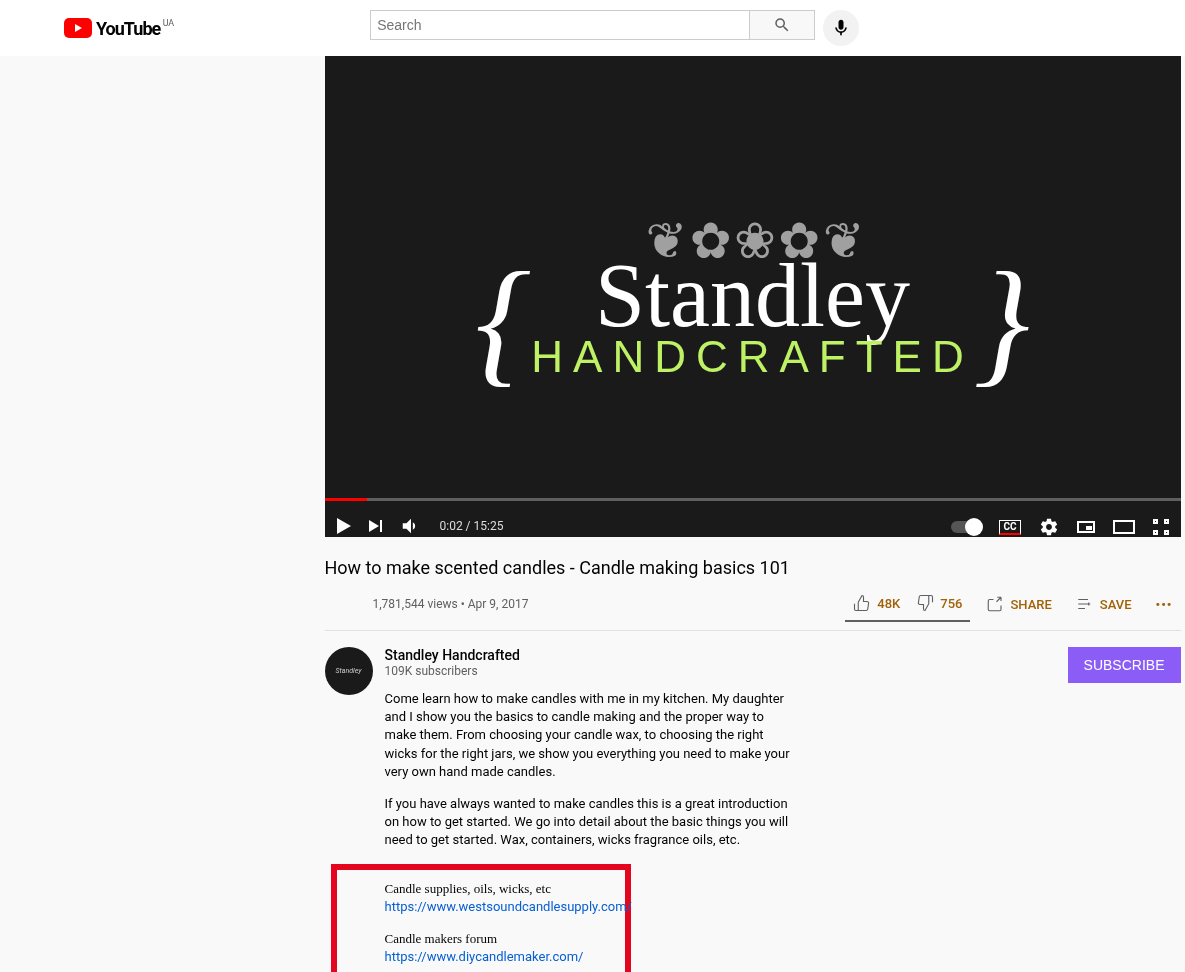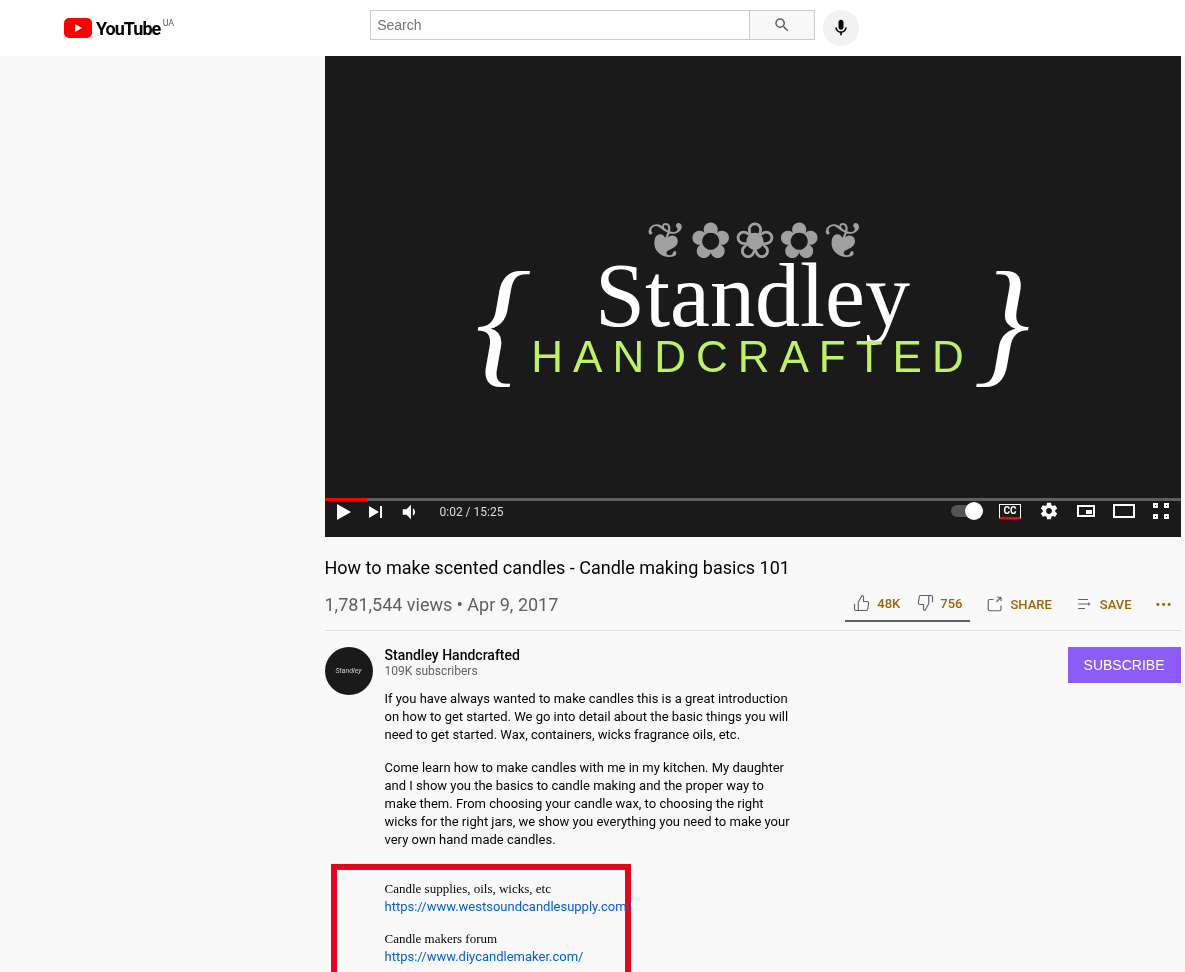--- a/index.html
+++ b/index.html
@@ -27,21 +27,21 @@
   .ornament { color: #a0a0a0; font-size: 50px; letter-spacing: -5px; margin-bottom: -10px; }
   .brand-row { display: flex; align-items: center; }
   .brace { font-size: 140px; color: #fff; font-family: Georgia, serif; font-style: italic; line-height: 0.5; }
   .brand-text { text-align: center; }
   .brand-script { font-family: 'Brush Script MT', cursive; font-size: 90px; color: #fff; line-height: 0.8; }
   .brand-sub { font-family: Liberation Sans, sans-serif; font-size: 44px; letter-spacing: 10px; color: #bef264; font-weight: 300; }
   .player-subtitle { font-size: 46px; color: #d0d0d0; margin-top: 30px; font-family: Arial; }
   
   .progress { position: absolute; bottom: 36px; left: 0; right: 0; height: 3px; background: rgba(255,255,255,0.3); }
   .progress-fill { height: 100%; width: 5%; background: #ff0000; }
-  .controls { position: absolute; bottom: 0; left: 0; right: 0; height: 36px; display: flex; align-items: flex-start; padding: 0 12px; justify-content: space-between; }
+  .controls { position: absolute; bottom: 0; left: 0; right: 0; height: 36px; display: flex; align-items: flex-end; padding: 0 12px; justify-content: space-between; }
   .controls-left, .controls-right { display: flex; align-items: center; gap: 18px; }
   .ctrl-icon { color: #fff; cursor: pointer; font-size: 18px; display: flex; align-items: center; }
   .play-icon { width: 0; height: 0; border-left: 14px solid #fff; border-top: 8px solid transparent; border-bottom: 8px solid transparent; }
   .next-icon { display: flex; align-items: center; }
   .next-tri { width: 0; height: 0; border-left: 10px solid #fff; border-top: 6px solid transparent; border-bottom: 6px solid transparent; }
   .next-bar { width: 2px; height: 12px; background: #fff; margin-left: 1px; }
   .time-display { font-size: 12px; color: #ddd; }
   .autoplay-toggle { width: 30px; height: 12px; background: #555; border-radius: 6px; position: relative; }
   .autoplay-toggle::after { content: ""; position: absolute; right: -2px; top: -3px; width: 18px; height: 18px; background: #fff; border-radius: 50%; display: flex; align-items: center; justify-content: center; }
   .cc-box { border: 1px solid #fff; padding: 0 3px; font-size: 10px; font-weight: bold; border-bottom: 2px solid #ff0000; line-height: 12px; }
@@ -51,21 +51,21 @@
   .full-icon { width: 16px; height: 16px; position: relative; }
   .full-icon span { position: absolute; width: 5px; height: 5px; border: 2px solid #fff; }
   .fc1 { top: 0; left: 0; border-right: none; border-bottom: none; }
   .fc2 { top: 0; right: 0; border-left: none; border-bottom: none; }
   .fc3 { bottom: 0; left: 0; border-right: none; border-top: none; }
   .fc4 { bottom: 0; right: 0; border-left: none; border-top: none; }
   
   .title-row { padding: 20px 0 8px; }
   .video-title { font-size: 18px; font-weight: 400; }
   .meta-row { display: flex; justify-content: space-between; align-items: center; border-bottom: 1px solid #e0e0e0; padding-bottom: 8px; }
-  .views { font-size: 18px; color: #606060; }
+  .views { font-size: 12px; color: #606060; margin-left: 48px; }
   .actions { display: flex; align-items: center; gap: 8px; }
   .action-btn { display: flex; align-items: center; gap: 6px; padding: 8px 8px; font-size: 13px; font-weight: 500; color: #a16207; cursor: pointer; }
   .actions-inner { display: flex; border-bottom: 2px solid #606060; }
   .more-dots { letter-spacing: 1px; font-weight: bold; }
   
   .channel-row { display: flex; padding: 16px 0 12px; border-bottom: 1px solid #e0e0e0; }
   .avatar { width: 48px; height: 48px; border-radius: 50%; background: #1a1a1a; color: #ccc; display: flex; align-items: center; justify-content: center; font-size: 7px; text-align: center; font-style: italic; flex-shrink: 0; }
   .channel-info { margin-left: 12px; flex: 1; }
   .channel-name { font-size: 14px; font-weight: 500; }
   .subs { font-size: 12px; color: #606060; margin-top: 1px; }
@@ -201,22 +201,22 @@
       </div>
     </div>
 
     <div class="channel-row">
       <div class="avatar">Standley</div>
       <div class="channel-info">
         <div class="channel-name">Standley Handcrafted</div>
         <div class="subs">109K subscribers</div>
 
         <div class="description">
+          <div class="desc-p">Come learn how to make candles with me in my kitchen. My daughter and I show you the basics to candle making and the proper way to make them. From choosing your candle wax, to choosing the right wicks for the right jars, we show you everything you need to make your very own hand made candles.</div>
           <div class="desc-p">If you have always wanted to make candles this is a great introduction on how to get started. We go into detail about the basic things you will need to get started. Wax, containers, wicks fragrance oils, etc.</div>
-          <div class="desc-p">Come learn how to make candles with me in my kitchen. My daughter and I show you the basics to candle making and the proper way to make them. From choosing your candle wax, to choosing the right wicks for the right jars, we show you everything you need to make your very own hand made candles.</div>
 
           <div class="highlight-box">
             <div class="link-label">Candle supplies, oils, wicks, etc</div>
             <a class="link-url">https://www.westsoundcandlesupply.com/</a>
 
             <div class="link-label">Candle makers forum</div>
             <a class="link-url">https://www.diycandlemaker.com/</a>
 
           </div>
         </div>

